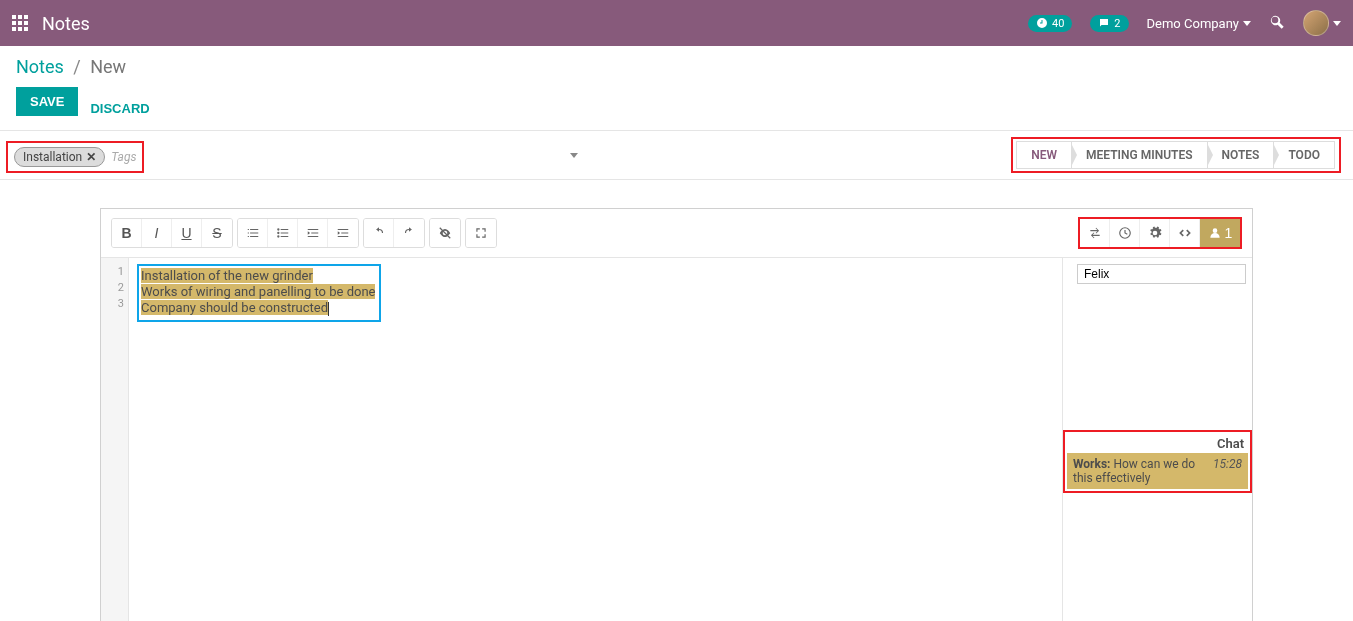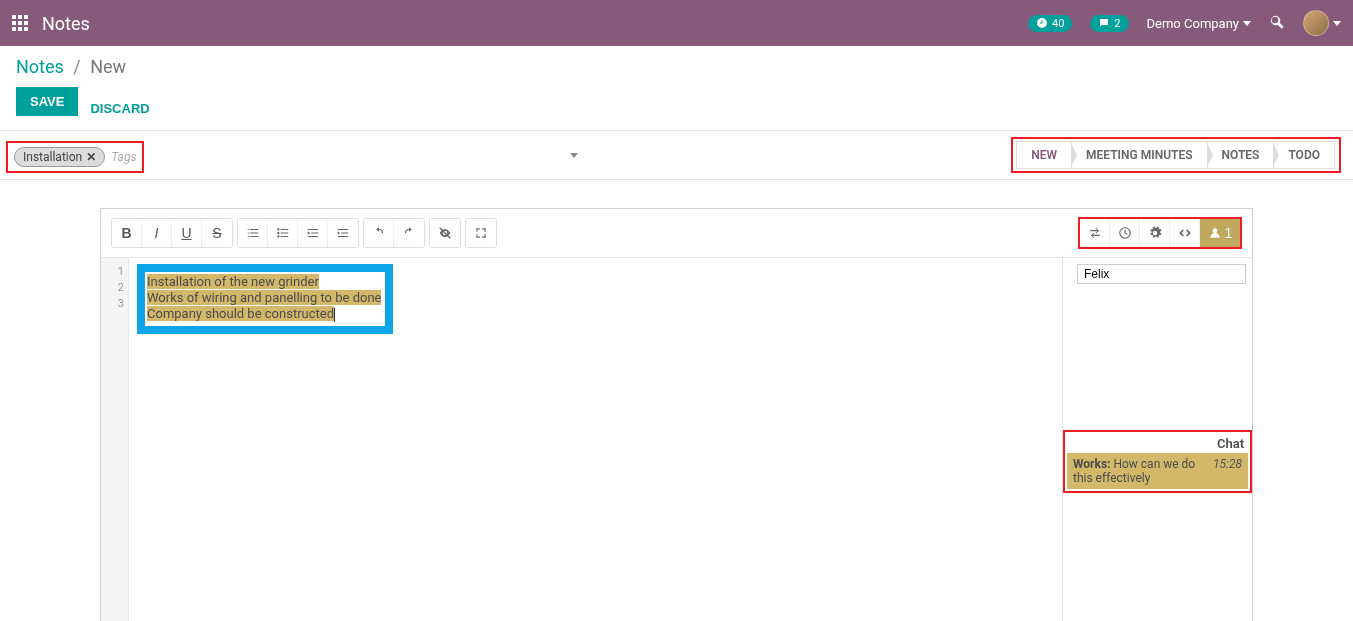--- a/index.html
+++ b/index.html
@@ -52,21 +52,21 @@
 .tb-btn:last-child { border-right: none; }
 .tb-btn svg { width: 14px; height: 14px; fill: #666; }
 .tb-group.right-tools { border: 2px solid #ed1c24; border-radius: 0; }
 .users-btn { background: #c1a85f !important; color: #fff; width: 40px; gap: 3px; }
 .pad-toolbar-right { margin-left: auto; display: flex; gap: 4px; }
 
 .pad-body { display: flex; flex: 1; }
 .editor-col { flex: 1; display: flex; }
 .line-gutter { background: #f5f5f5; border-right: 1px solid #e5e5e5; width: 28px; text-align: right; padding: 6px 4px 6px 0; font-size: 11px; color: #999; line-height: 16px; }
 .editor-content { flex: 1; padding: 6px 8px; font-size: 13px; line-height: 16px; position: relative; }
-.editor-lines-box { border: 8px solid #0ea5e9; display: inline-block; padding: 2px 4px 4px 2px; }
+.editor-lines-box { border: 2px solid #0ea5e9; display: inline-block; padding: 2px 4px 4px 2px; }
 .editor-line { display: block; }
 .editor-line .hl { background: #d4b86a; }
 .cursor-caret { display: inline-block; width: 1px; height: 14px; background: #333; vertical-align: middle; }
 
 .side-col { width: 190px; border-left: 1px solid #e5e5e5; display: flex; flex-direction: column; position: relative; }
 .user-entry { display: flex; align-items: flex-end; gap: 6px; padding: 6px 8px; }
 .user-swatch { width: 24px; height: 20px; background: #d4b86a; }
 .user-input { border: 1px solid #ccc; padding: 2px 6px; font-size: 12px; flex: 1; }
 
 .chat-box { margin-top: 140px; border: 2px solid #ed1c24; padding: 2px; }

